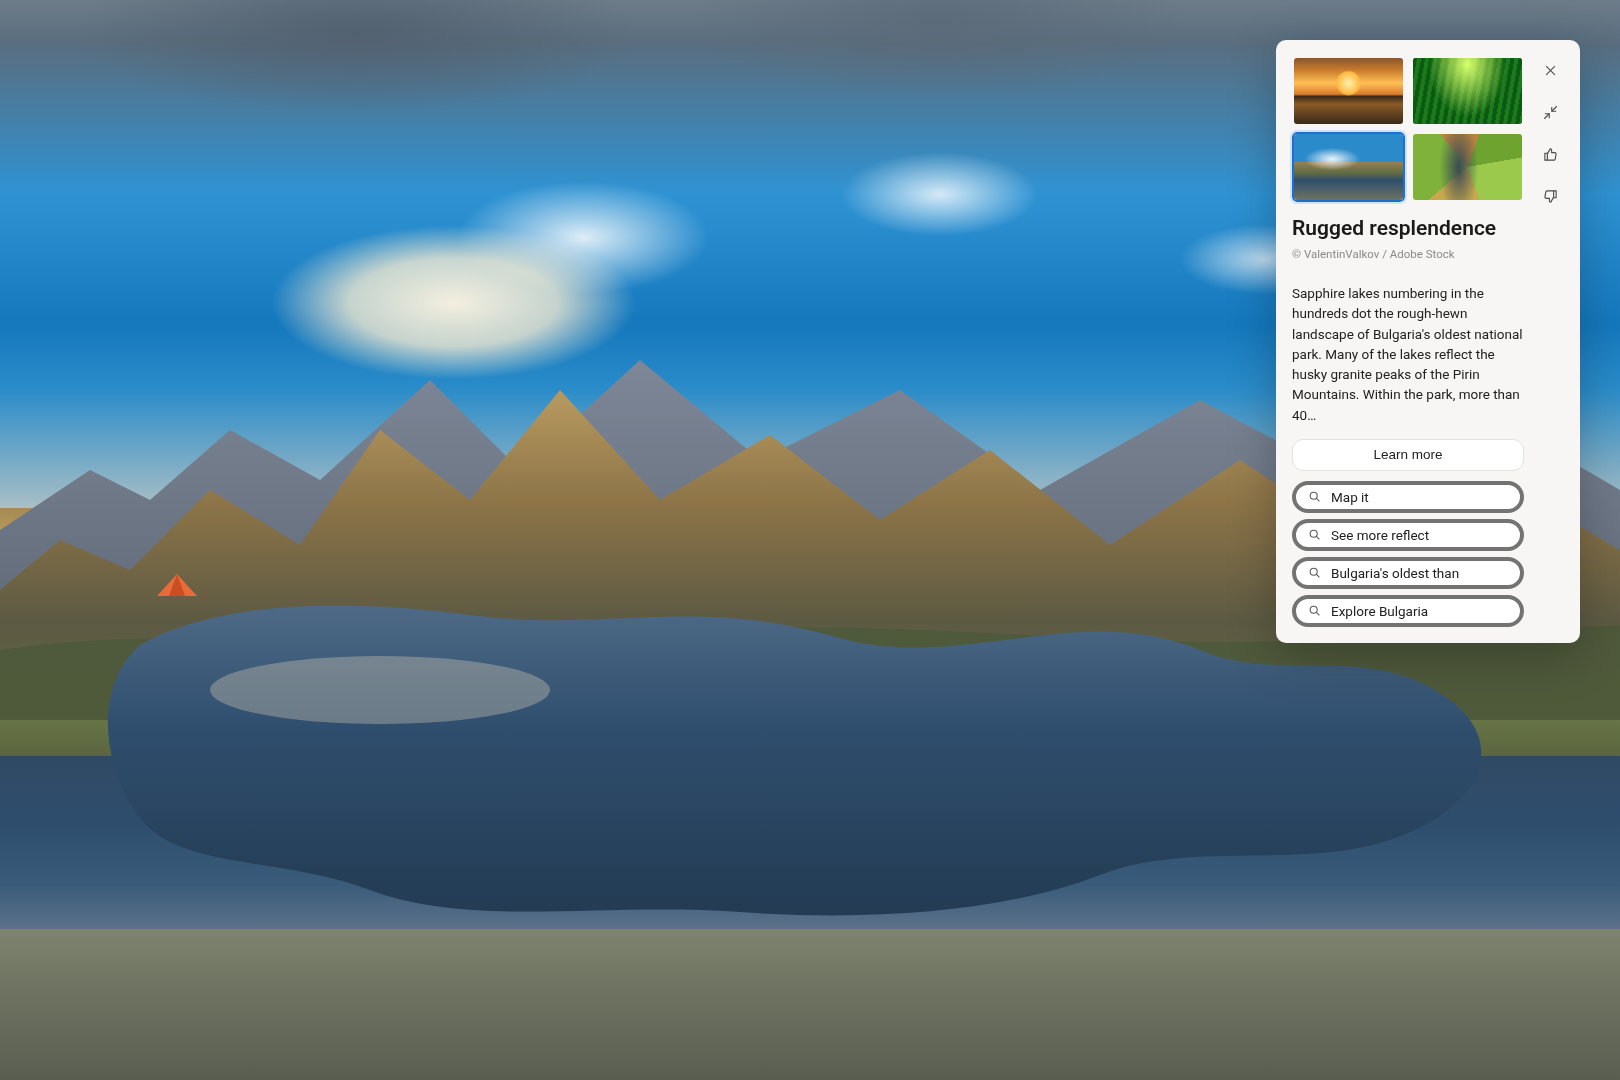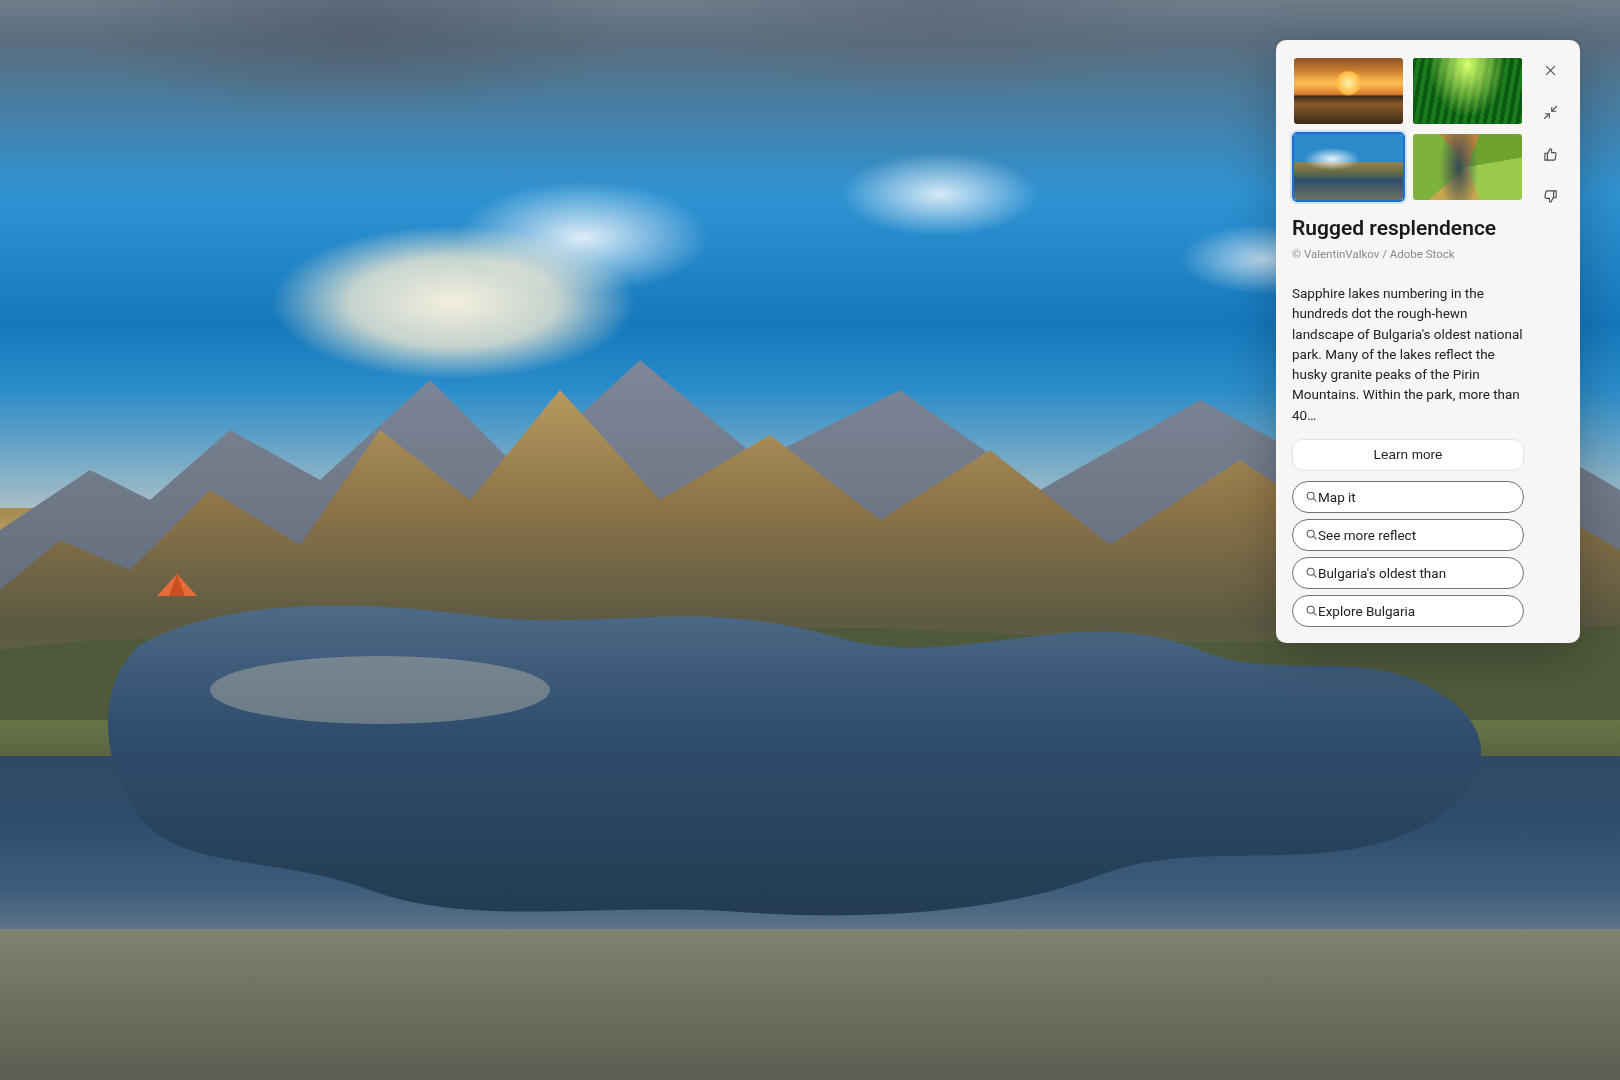--- a/index.html
+++ b/index.html
@@ -133,25 +133,26 @@
     cursor: pointer;
     margin-bottom: 10px;
   }
 
   .search-list { display: flex; flex-direction: column; gap: 6px; }
   .search-item {
     display: flex; align-items: center;
     height: 32px;
     padding: 0 12px;
     background: #ffffff;
-    border: 1px solid #737373;
+    border: 4px solid #737373;
     border-radius: 16px;
     font-size: 13.5px;
     color: #222;
     cursor: pointer;
+    gap: 10px;
   }
   .search-item svg { width: 13px; height: 13px; flex: none; color: #5a5a5a; }
 
   
   .scene { position: absolute; inset: 0; }
 </style>
 </head>
 <body>
 
 <div class="wallpaper"></div>

